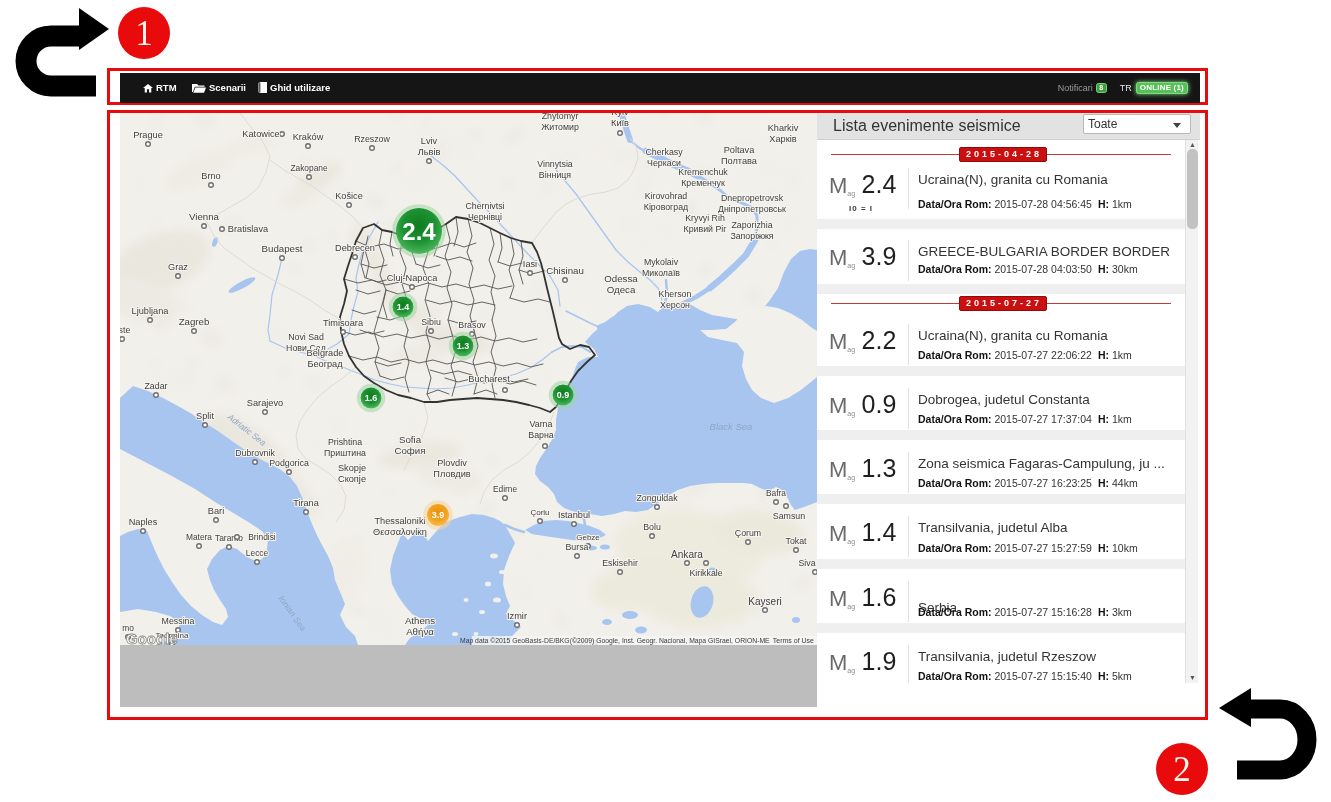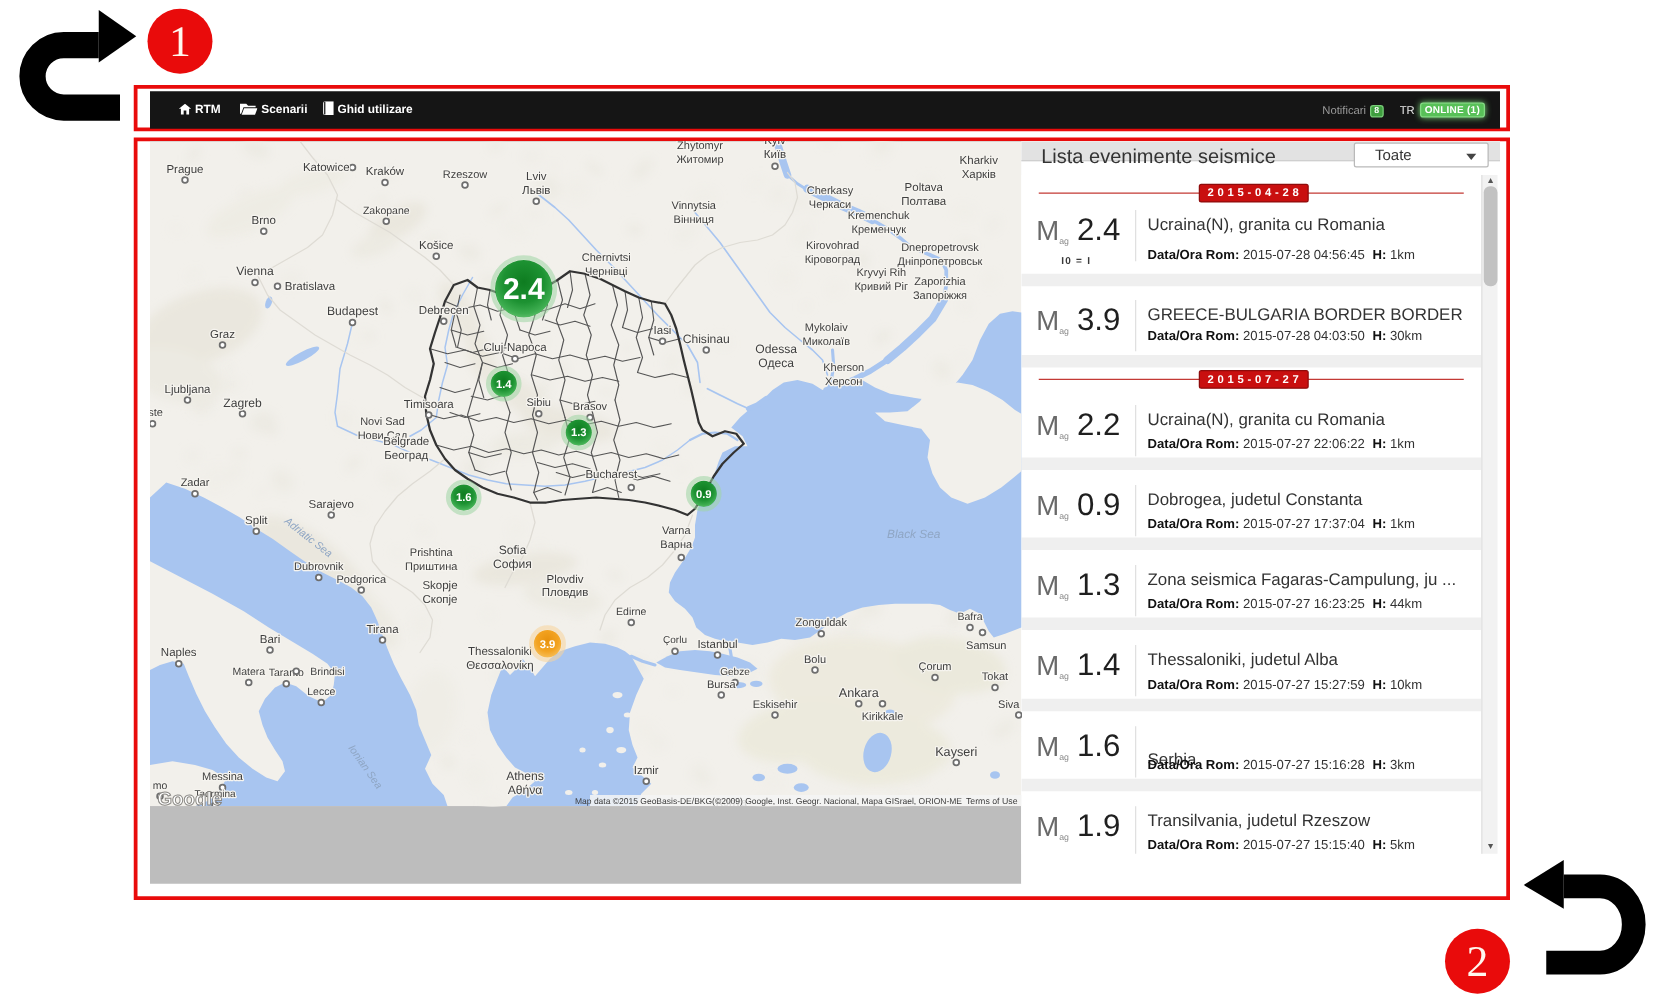--- a/index.html
+++ b/index.html
@@ -6,23 +6,23 @@
 .r2{position:absolute;left:107px;top:110px;width:1101px;height:610px;border:3px solid #e90b0b}
 .nav{position:absolute;left:120px;top:73px;width:1080px;height:30px;background:#151515;color:#fff}
 .nav .it{position:absolute;top:0;height:46px;line-height:30px;font-size:9.5px;font-weight:bold;color:#fff;white-space:nowrap}
 .nav .ic{display:inline-block;vertical-align:-2px;margin-right:3px}
 .nright{position:absolute;right:12px;top:0;height:30px;line-height:30px;font-size:9px;color:#9a9a9a}
 .nbadge{display:inline-block;background:#3f9e3f;border:1.5px solid #79ce79;color:#fff;font-size:7px;font-weight:bold;border-radius:2.5px;padding:0 2.5px;line-height:8px;vertical-align:1px;margin-left:3px}
 .tr{color:#e8e8e8;margin-left:13px}
 .online{display:inline-block;background:#58c058;border:1px solid #83da83;box-shadow:0 0 5px #7fe07f;color:#fff;font-size:8px;font-weight:bold;border-radius:2.5px;padding:0 3px;line-height:10px;vertical-align:1px;margin-left:4px;letter-spacing:0.2px}
 .mapwrap{position:absolute;left:120px;top:113px;width:697px;height:594px;background:#bdbdbd;overflow:hidden}
 .panel{position:absolute;left:817px;top:113px;width:383px;height:594px;background:#fff;overflow:hidden}
-.phead{position:absolute;left:0;top:0;width:383px;height:16px;background:#e2e2e2;border-bottom:1px solid #cfcfcf}
+.phead{position:absolute;left:0;top:0;width:383px;height:27px;background:#e2e2e2;border-bottom:1px solid #cfcfcf}
 .ptitle{position:absolute;left:16px;top:4px;font-size:16px;color:#333}
-.psel{position:absolute;left:266px;top:1px;width:108px;height:20px;background:#fff;border:1px solid #b9b9b9;border-radius:2px;font-size:12px;color:#333;line-height:18px;padding-left:16px}
+.psel{position:absolute;left:266px;top:1px;width:108px;height:20px;background:#fff;border:1px solid #b9b9b9;border-radius:2px;font-size:12px;color:#333;line-height:18px;padding-left:4px}
 .caret{position:absolute;right:9px;top:8px;width:0;height:0;border-left:4px solid transparent;border-right:4px solid transparent;border-top:5px solid #444}
 .plist{position:absolute;left:0;top:27px;width:368px;height:543px;background:#fff;overflow:hidden}
 .dline{position:absolute;left:14px;width:340px;height:0;border-top:1px solid #c33a35}
 .dpill{position:absolute;left:142px;width:88px;height:15px;background:#c90f0f;border:1px solid #8f0b0b;border-radius:2px;color:#fff;font-size:9px;font-weight:bold;letter-spacing:3px;text-align:center;line-height:13px;padding-left:2px}
 .band{position:absolute;left:0;width:368px;height:10px;background:#efefef}
 .row{position:absolute;left:0;width:368px;height:64px}
 .mag{position:absolute;left:12px;white-space:nowrap;line-height:25px}
 .mm{font-size:22px;color:#696969}
 .ms{font-size:7px;color:#8a8a8a;position:relative;top:3px;left:0px}
 .mv{font-size:25px;color:#1f1f1f;margin-left:2px}
@@ -623,21 +623,21 @@
       </div>
       <div class="row" style="top:299px">
         <div class="mag" style="top:17px"><span class="mm">M</span><span class="ms">ag</span> <span class="mv">1.3</span></div>
         <div class="vsep" style="top:13px"></div>
         <div class="rtitle" style="top:17px">Zona seismica Fagaras-Campulung, ju ...</div>
         <div class="rmeta" style="top:38px"><b>Data/Ora Rom:</b> 2015-07-27 16:23:25<span class="hh"><b>H:</b> 44km</span></div>
       </div>
       <div class="row" style="top:363px">
         <div class="mag" style="top:17px"><span class="mm">M</span><span class="ms">ag</span> <span class="mv">1.4</span></div>
         <div class="vsep" style="top:13px"></div>
-        <div class="rtitle" style="top:17px">Thessaloniki, judetul Alba</div>
+        <div class="rtitle" style="top:17px">Transilvania, judetul Alba</div>
         <div class="rmeta" style="top:39px"><b>Data/Ora Rom:</b> 2015-07-27 15:27:59<span class="hh"><b>H:</b> 10km</span></div>
       </div>
       <div class="row" style="top:428px">
         <div class="mag" style="top:17px"><span class="mm">M</span><span class="ms">ag</span> <span class="mv">1.6</span></div>
         <div class="vsep" style="top:13px"></div>
         <div class="rtitle" style="top:32px">Serbia</div>
         <div class="rmeta" style="top:38px"><b>Data/Ora Rom:</b> 2015-07-27 15:16:28<span class="hh"><b>H:</b> 3km</span></div>
       </div>
       <div class="row" style="top:492px">
         <div class="mag" style="top:17px"><span class="mm">M</span><span class="ms">ag</span> <span class="mv">1.9</span></div>

